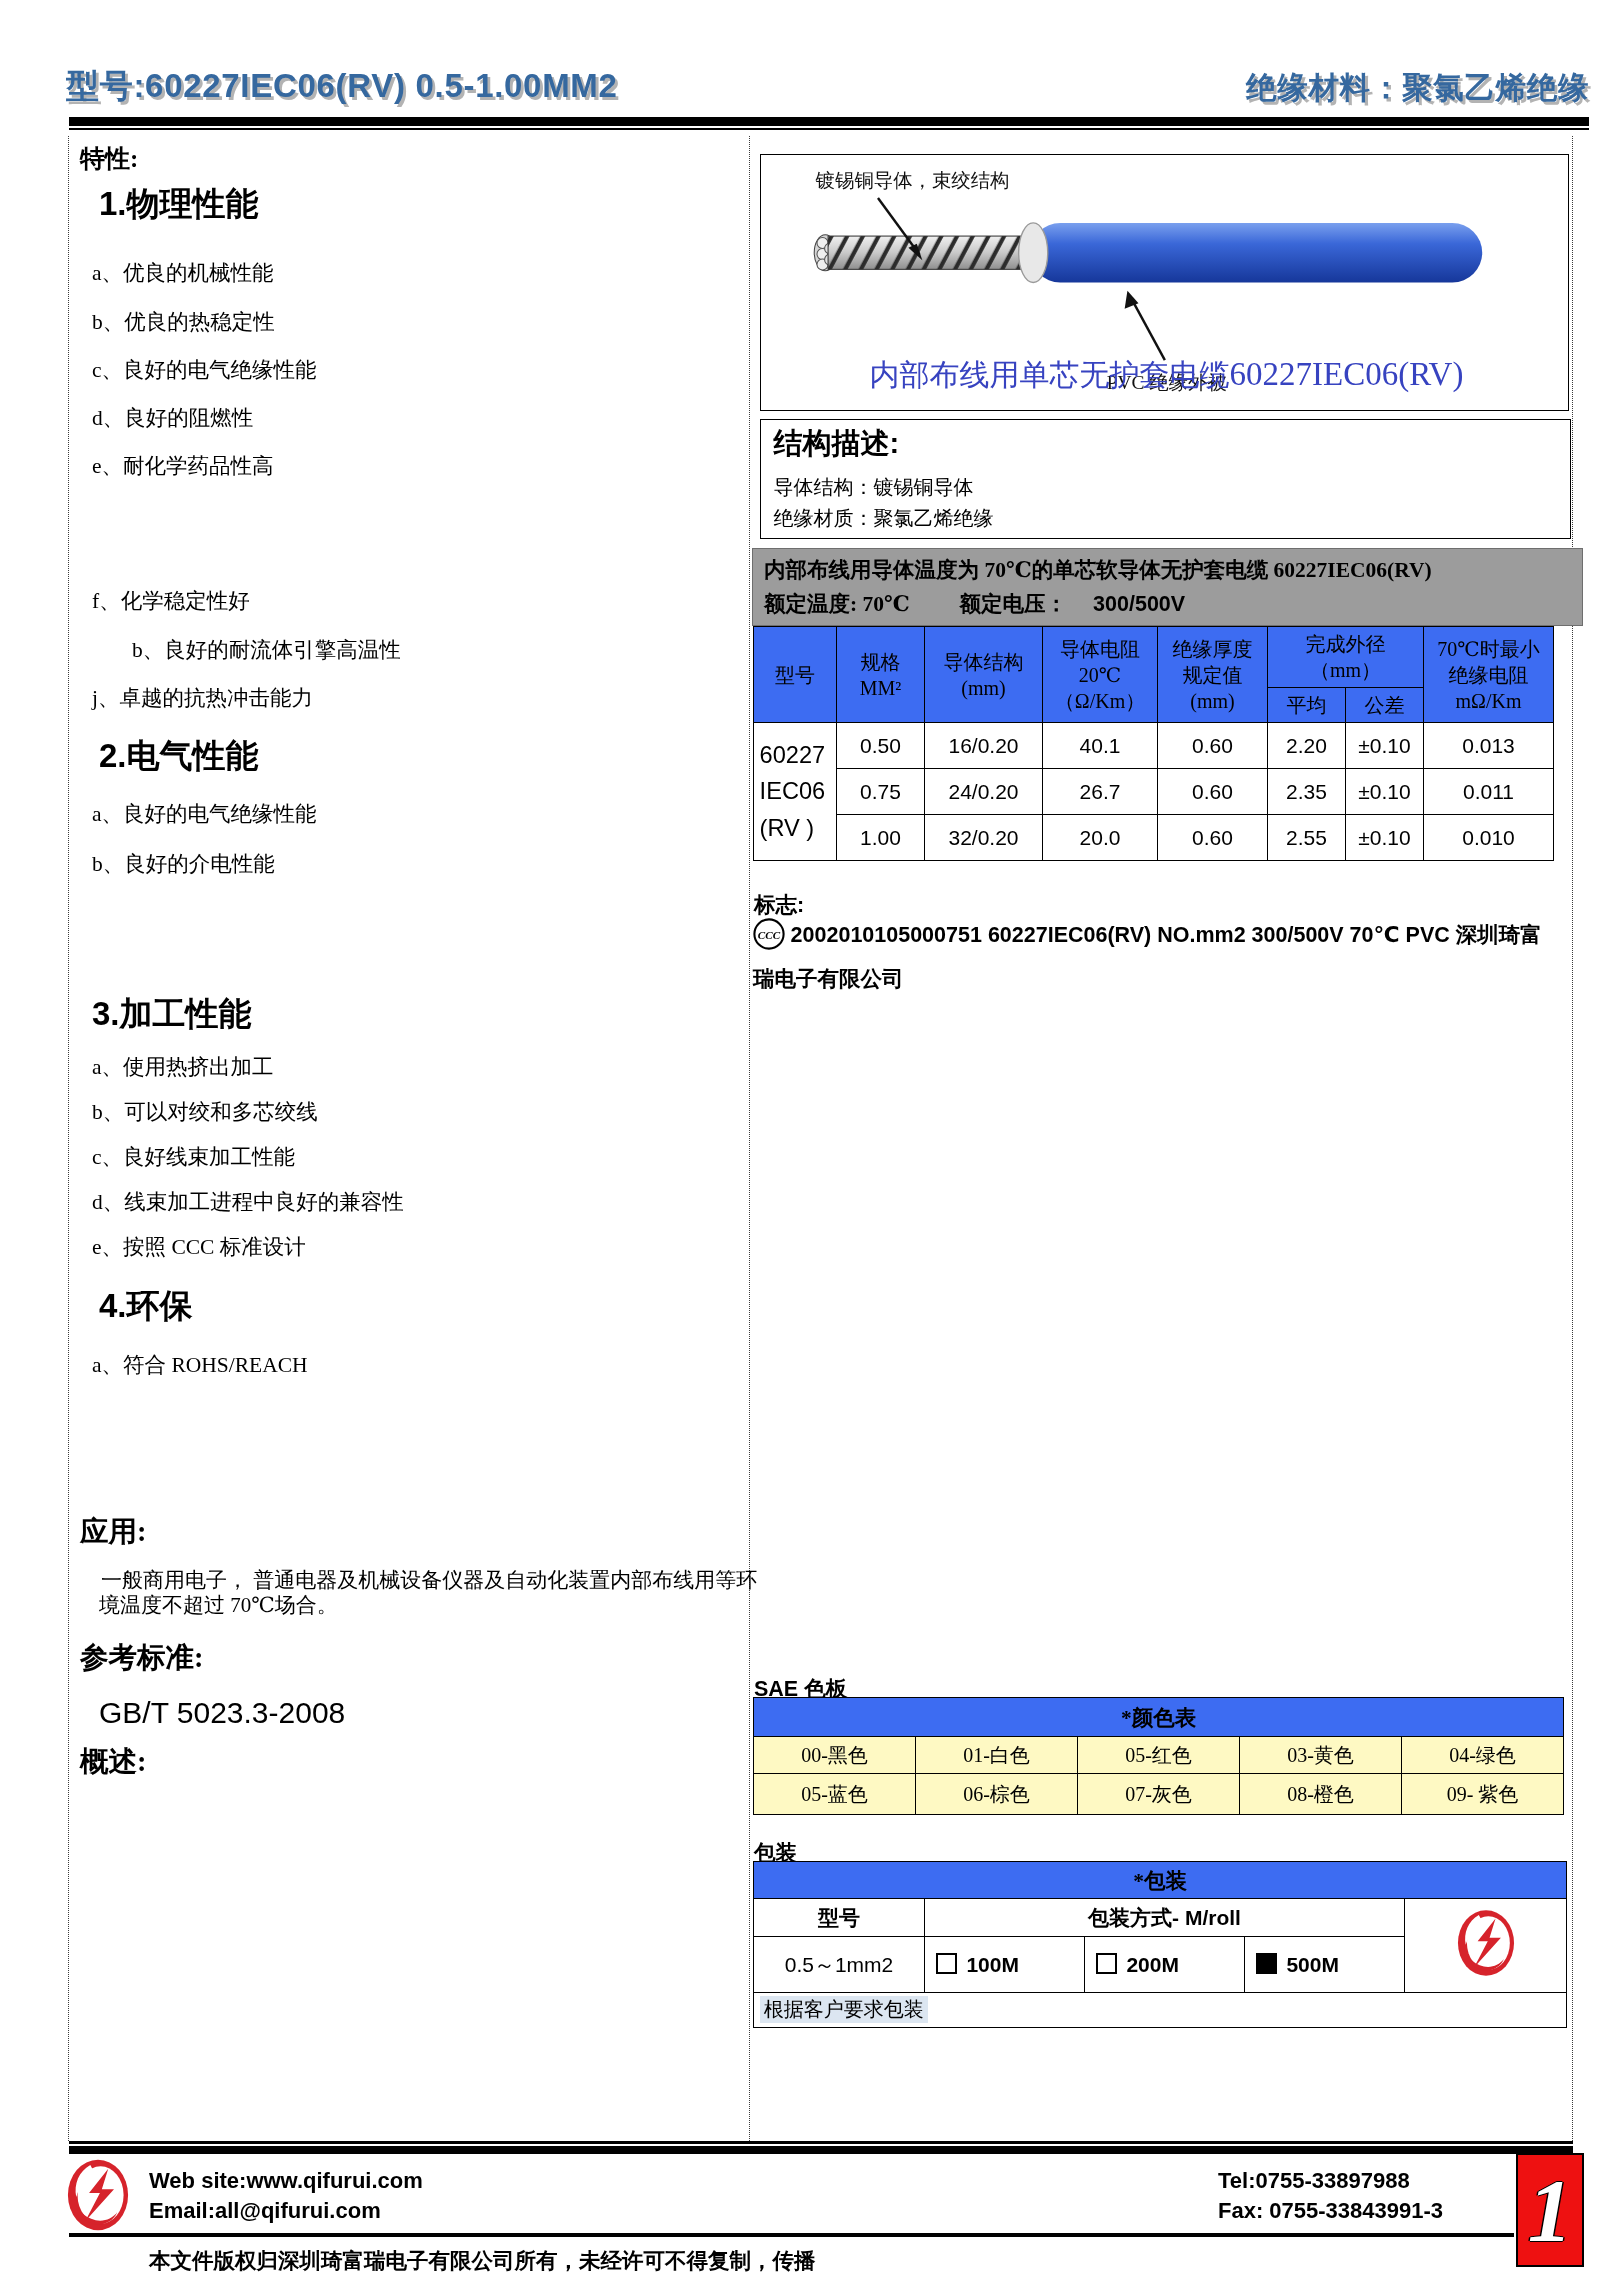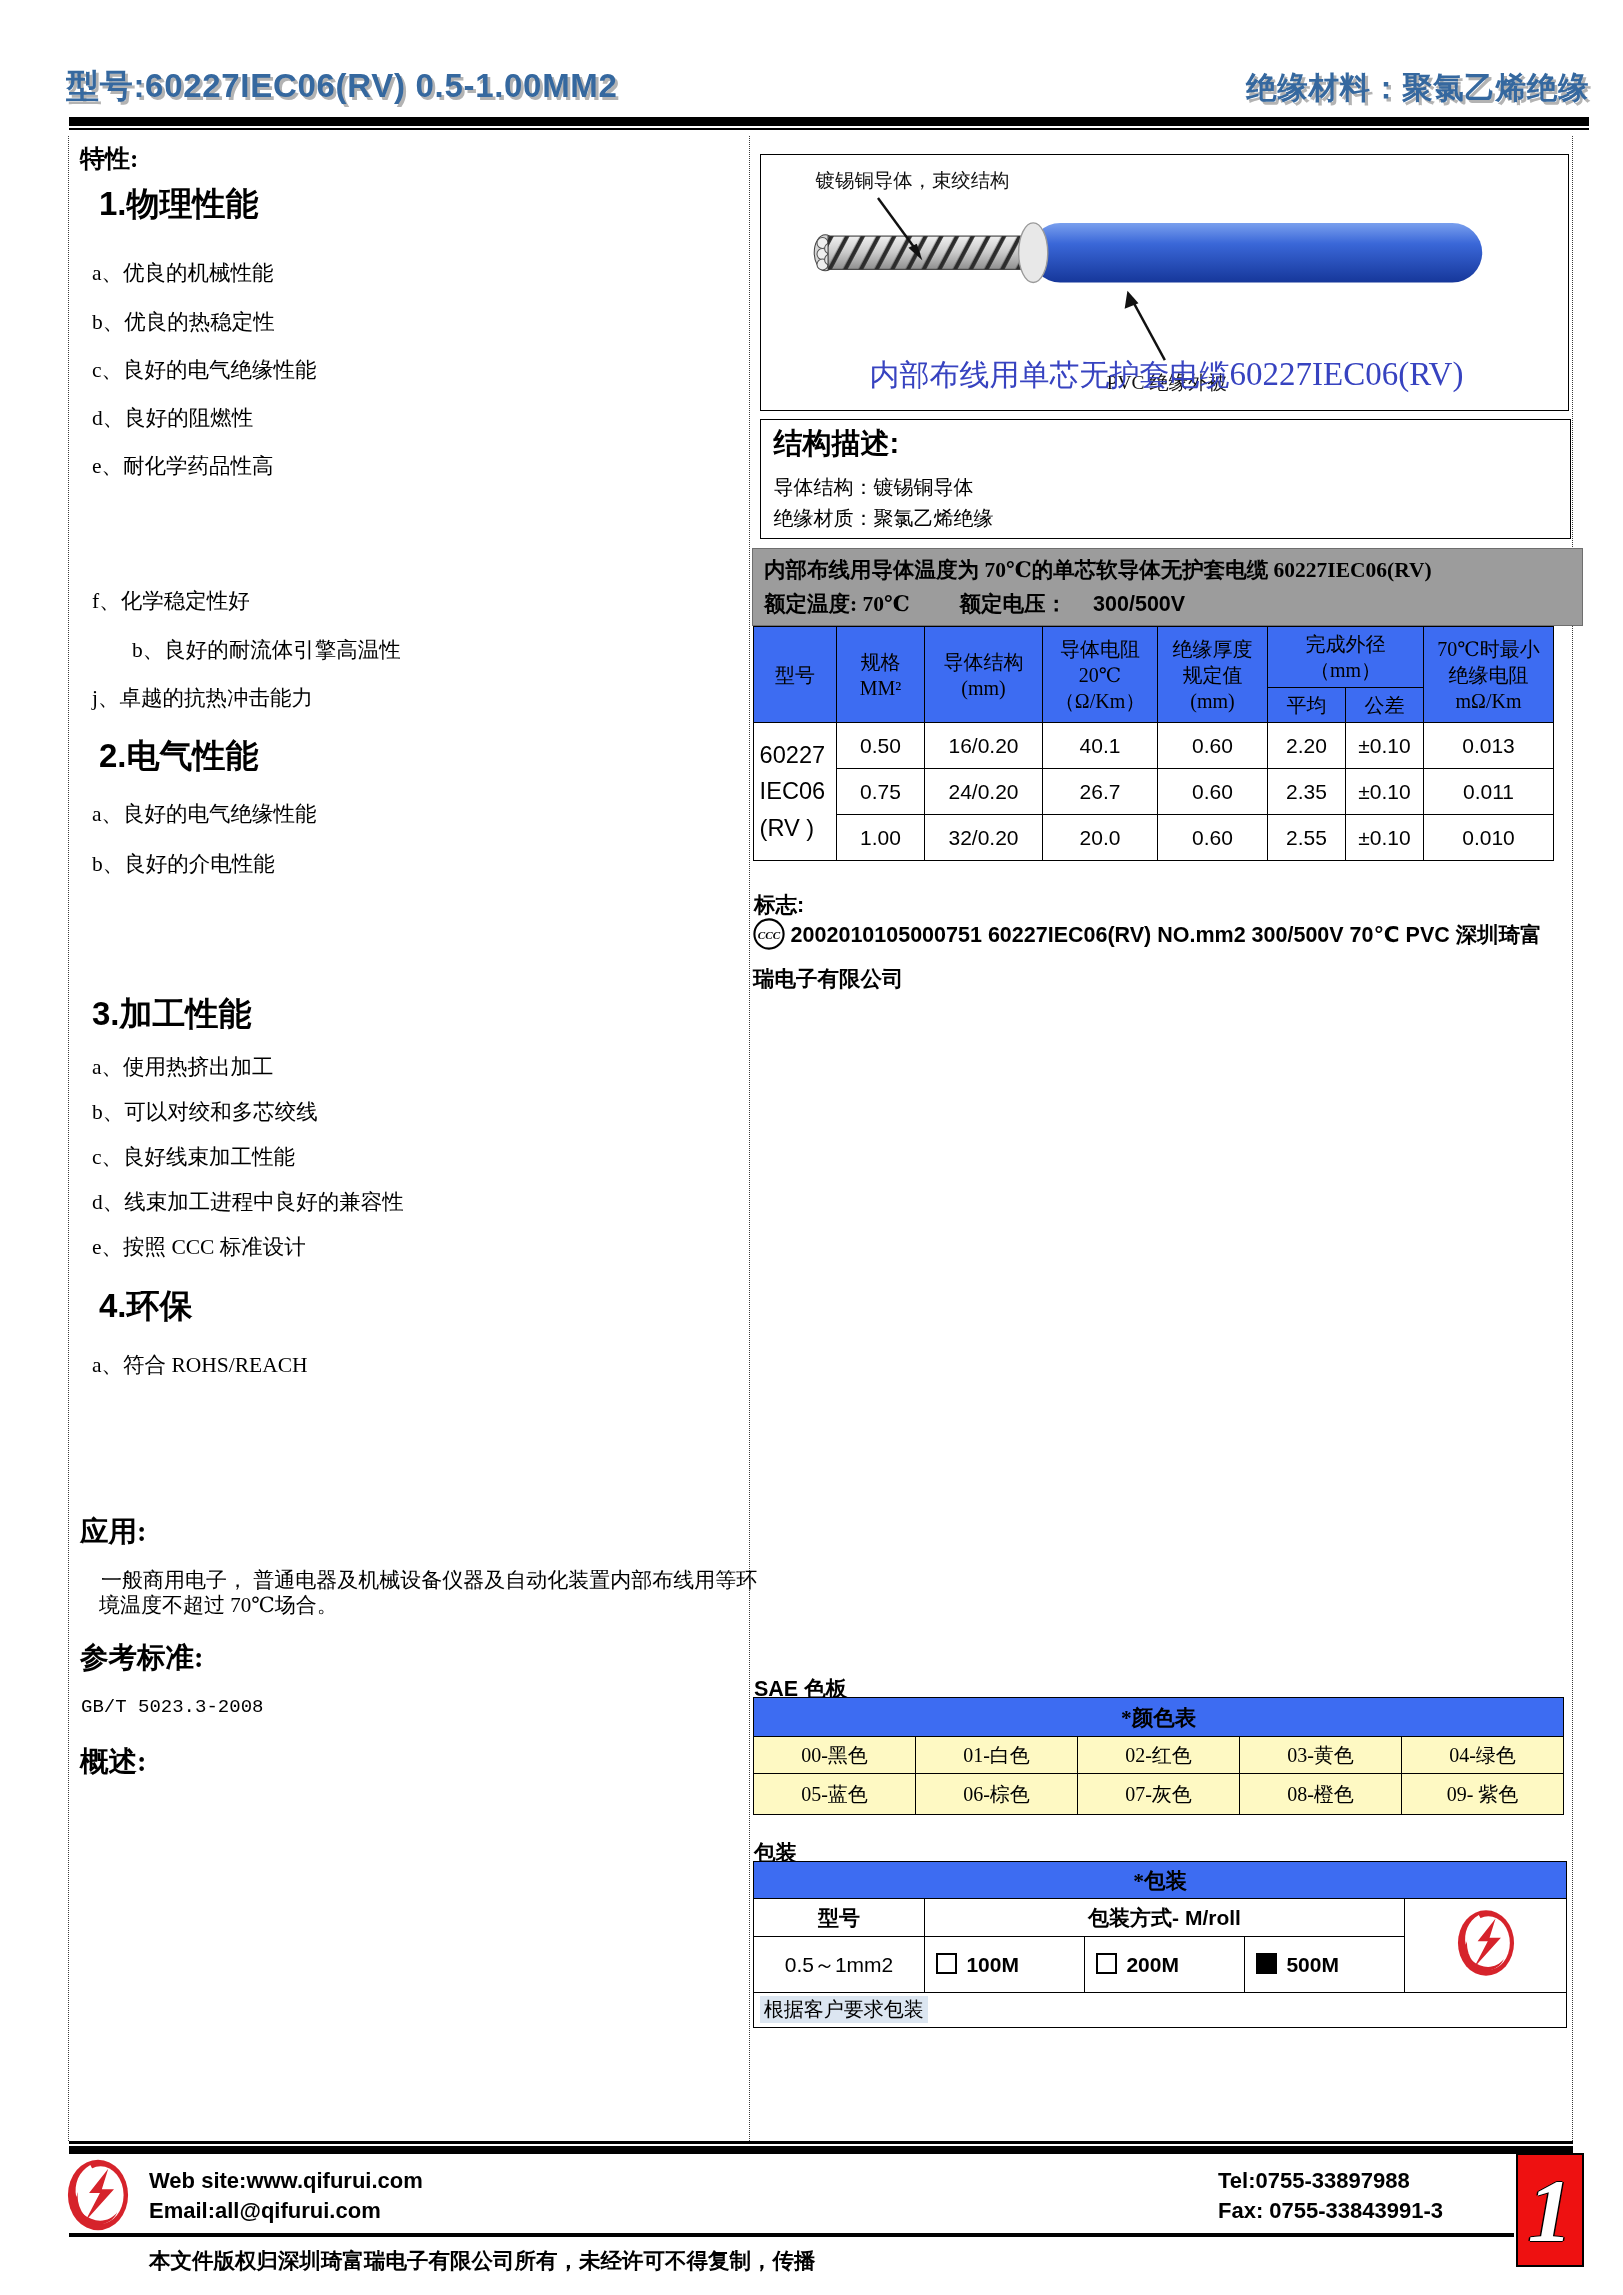--- a/index.html
+++ b/index.html
@@ -117,21 +117,21 @@
   <div class="abs lc-item" style="left:92px;top:1232px;">e、按照 CCC 标准设计</div>
 
   <div class="abs lc-section" style="left:99px;top:1284px;">4.环保</div>
   <div class="abs lc-item" style="left:92px;top:1350px;">a、符合 ROHS/REACH</div>
 
   <div class="abs lc-bigtitle" style="left:80px;top:1513px;">应用:</div>
   <div class="abs lc-par" style="left:101px;top:1565px;">一般商用电子， 普通电器及机械设备仪器及自动化装置内部布线用等环</div>
   <div class="abs lc-par" style="left:99px;top:1590px;">境温度不超过 70℃场合。</div>
 
   <div class="abs lc-bigtitle" style="left:80px;top:1639px;">参考标准:</div>
-  <div class="abs" style="left:81px;top:1696px;font-size:19px;font-family:Liberation Mono, monospace;">GB/T 5023.3-2008</div>
+  <div class="abs" style="left:99px;top:1696px;font-size:30px;">GB/T 5023.3-2008</div>
 
   <div class="abs lc-bigtitle" style="left:80px;top:1743px;">概述:</div>
 
   <div class="framebox" style="left:760px;top:154px;width:807px;height:255px;">
     <svg width="807" height="255" viewBox="0 0 1163 368">
       <defs>
         <linearGradient id="blueGrad" x1="0" y1="0" x2="0" y2="1">
           <stop offset="0" stop-color="#7aa0ee"></stop>
           <stop offset="0.35" stop-color="#3a67d8"></stop>
           <stop offset="1" stop-color="#16379a"></stop>
@@ -279,21 +279,21 @@
         <col style="width:162px">
         <col style="width:162px">
       </colgroup>
     <tbody>
         <tr style="height:39px;">
           <th class="bluehead" colspan="5">*颜色表</th>
         </tr>
     <tr style="height:37px;">
       <td>00-黑色</td>
       <td>01-白色</td>
-      <td>02-红色</td>
+      <td>05-红色</td>
       <td>03-黄色</td>
       <td>04-绿色</td>
     </tr>
     <tr style="height:41px;">
       <td>05-蓝色</td>
       <td>06-棕色</td>
       <td>07-灰色</td>
       <td>08-橙色</td>
       <td>09- 紫色</td>
     </tr>

